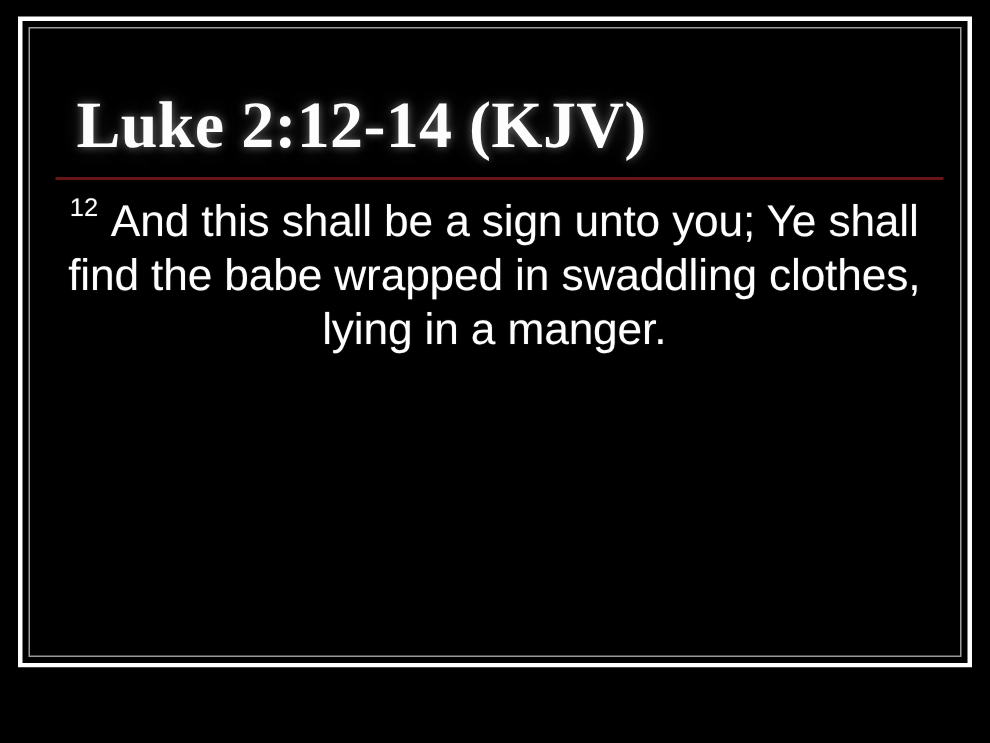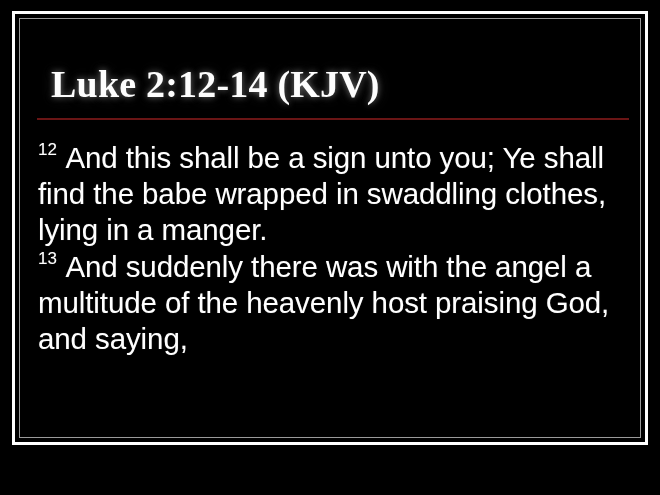--- a/index.html
+++ b/index.html
@@ -34,40 +34,41 @@
     position:absolute;
     left:0; top:0; right:0; bottom:0;
     padding:0;
   }
 
   #slide-title {
     position:absolute;
     left:36px; top:48px;
     font-family:"Liberation Serif", serif;
     font-weight:bold;
-    font-size:38px;
+    font-size:44px;
     line-height:44px;
     letter-spacing:0.2px;
     color:#fdfdfd;
     text-shadow:0 0 6px rgba(180,180,180,.55), 0 0 14px rgba(120,120,120,.35);
     white-space:nowrap;
   }
 
   #title-rule {
     position:absolute;
     left:22px; top:104px;
     width:592px; height:2px;
     background:#6a1515;
   }
 
   #verse-list {
     position:absolute;
-    left:23px; top:126px;
+    left:23px; top:116px;
     right:24px;
     list-style:none;
+    text-align:center;
   }
 
   .verse {
     color:#ffffff;
     font-size:29.5px;
     line-height:36px;
     letter-spacing:-0.1px;
     padding:0 0 0 0;
     margin:0 0 1px 0;
     text-shadow:0 0 1px rgba(255,255,255,.25);
@@ -106,23 +107,19 @@
 
     <div id="title-rule"></div>
 
     <div id="verse-list">
 
       <p class="verse">
         <span class="verse-num">12</span>
         <span class="verse-text">And this shall be a sign unto you; Ye shall find the babe wrapped in swaddling clothes, lying in a manger.</span>
       </p>
 
-      <p class="verse">
-        <span class="verse-num">13</span>
-        <span class="verse-text">And suddenly there was with the angel a multitude of the heavenly host praising God, and saying,</span>
-      </p>
 
 
     </div>
   </div>
 </div>
 
 <div id="bottom-band"></div>
 
 </body></html>

